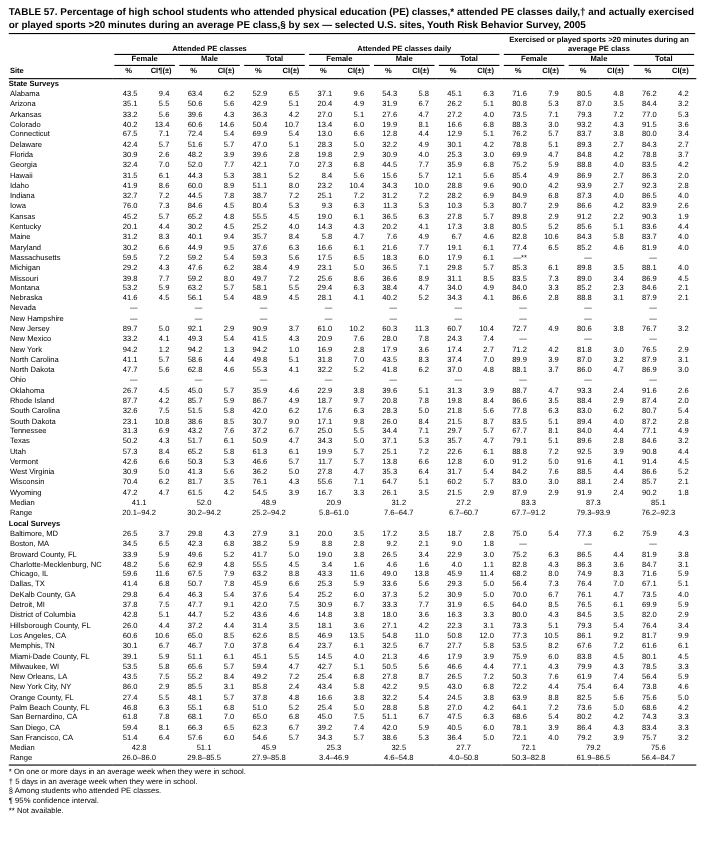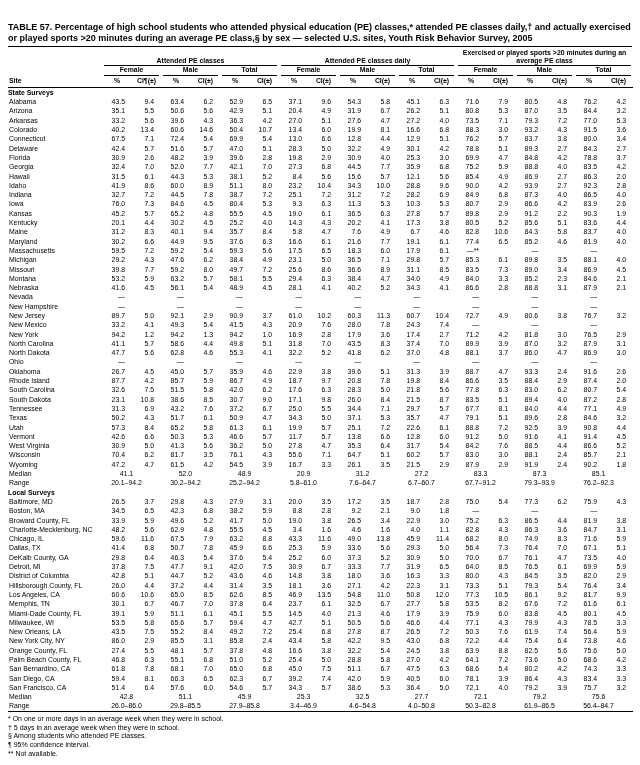--- a/index.html
+++ b/index.html
@@ -1,19 +1,19 @@
 <!DOCTYPE html>
 <html><head>
 <meta charset="utf-8">
 <style>
   *{box-sizing:border-box;}
   html,body{margin:0;padding:0;background:#ffffff;}
   .page{
     width:640px;height:765px;background:#fff;color:#000;
-    padding:22px 8px 4px;overflow:hidden;
+    padding:6px 8px 4px;overflow:hidden;
     font-family:"Liberation Sans", sans-serif;
   }
   .title{font-size:9px;font-weight:bold;line-height:1.22;}
   .title-rule{border-bottom:1.5px solid #000;margin-top:2px;}
   table{border-collapse:collapse;table-layout:fixed;width:624px;border-bottom:1px solid #000;margin-top:1px;}
   thead th{font-size:6.9px;font-weight:bold;padding:0;vertical-align:bottom;text-align:center;line-height:1.12;}
   th .gline{border-bottom:0.8px solid #000;padding:0 1px 1px;margin:0 2px;}
   tr.h1 th{padding-top:1px;}
   tr.h3 th{border-bottom:1px solid #000;padding:1px 0 2px;}
   th.siteh{text-align:left;vertical-align:bottom;padding-left:1px;padding-bottom:2px;border-bottom:1px solid #000;}

